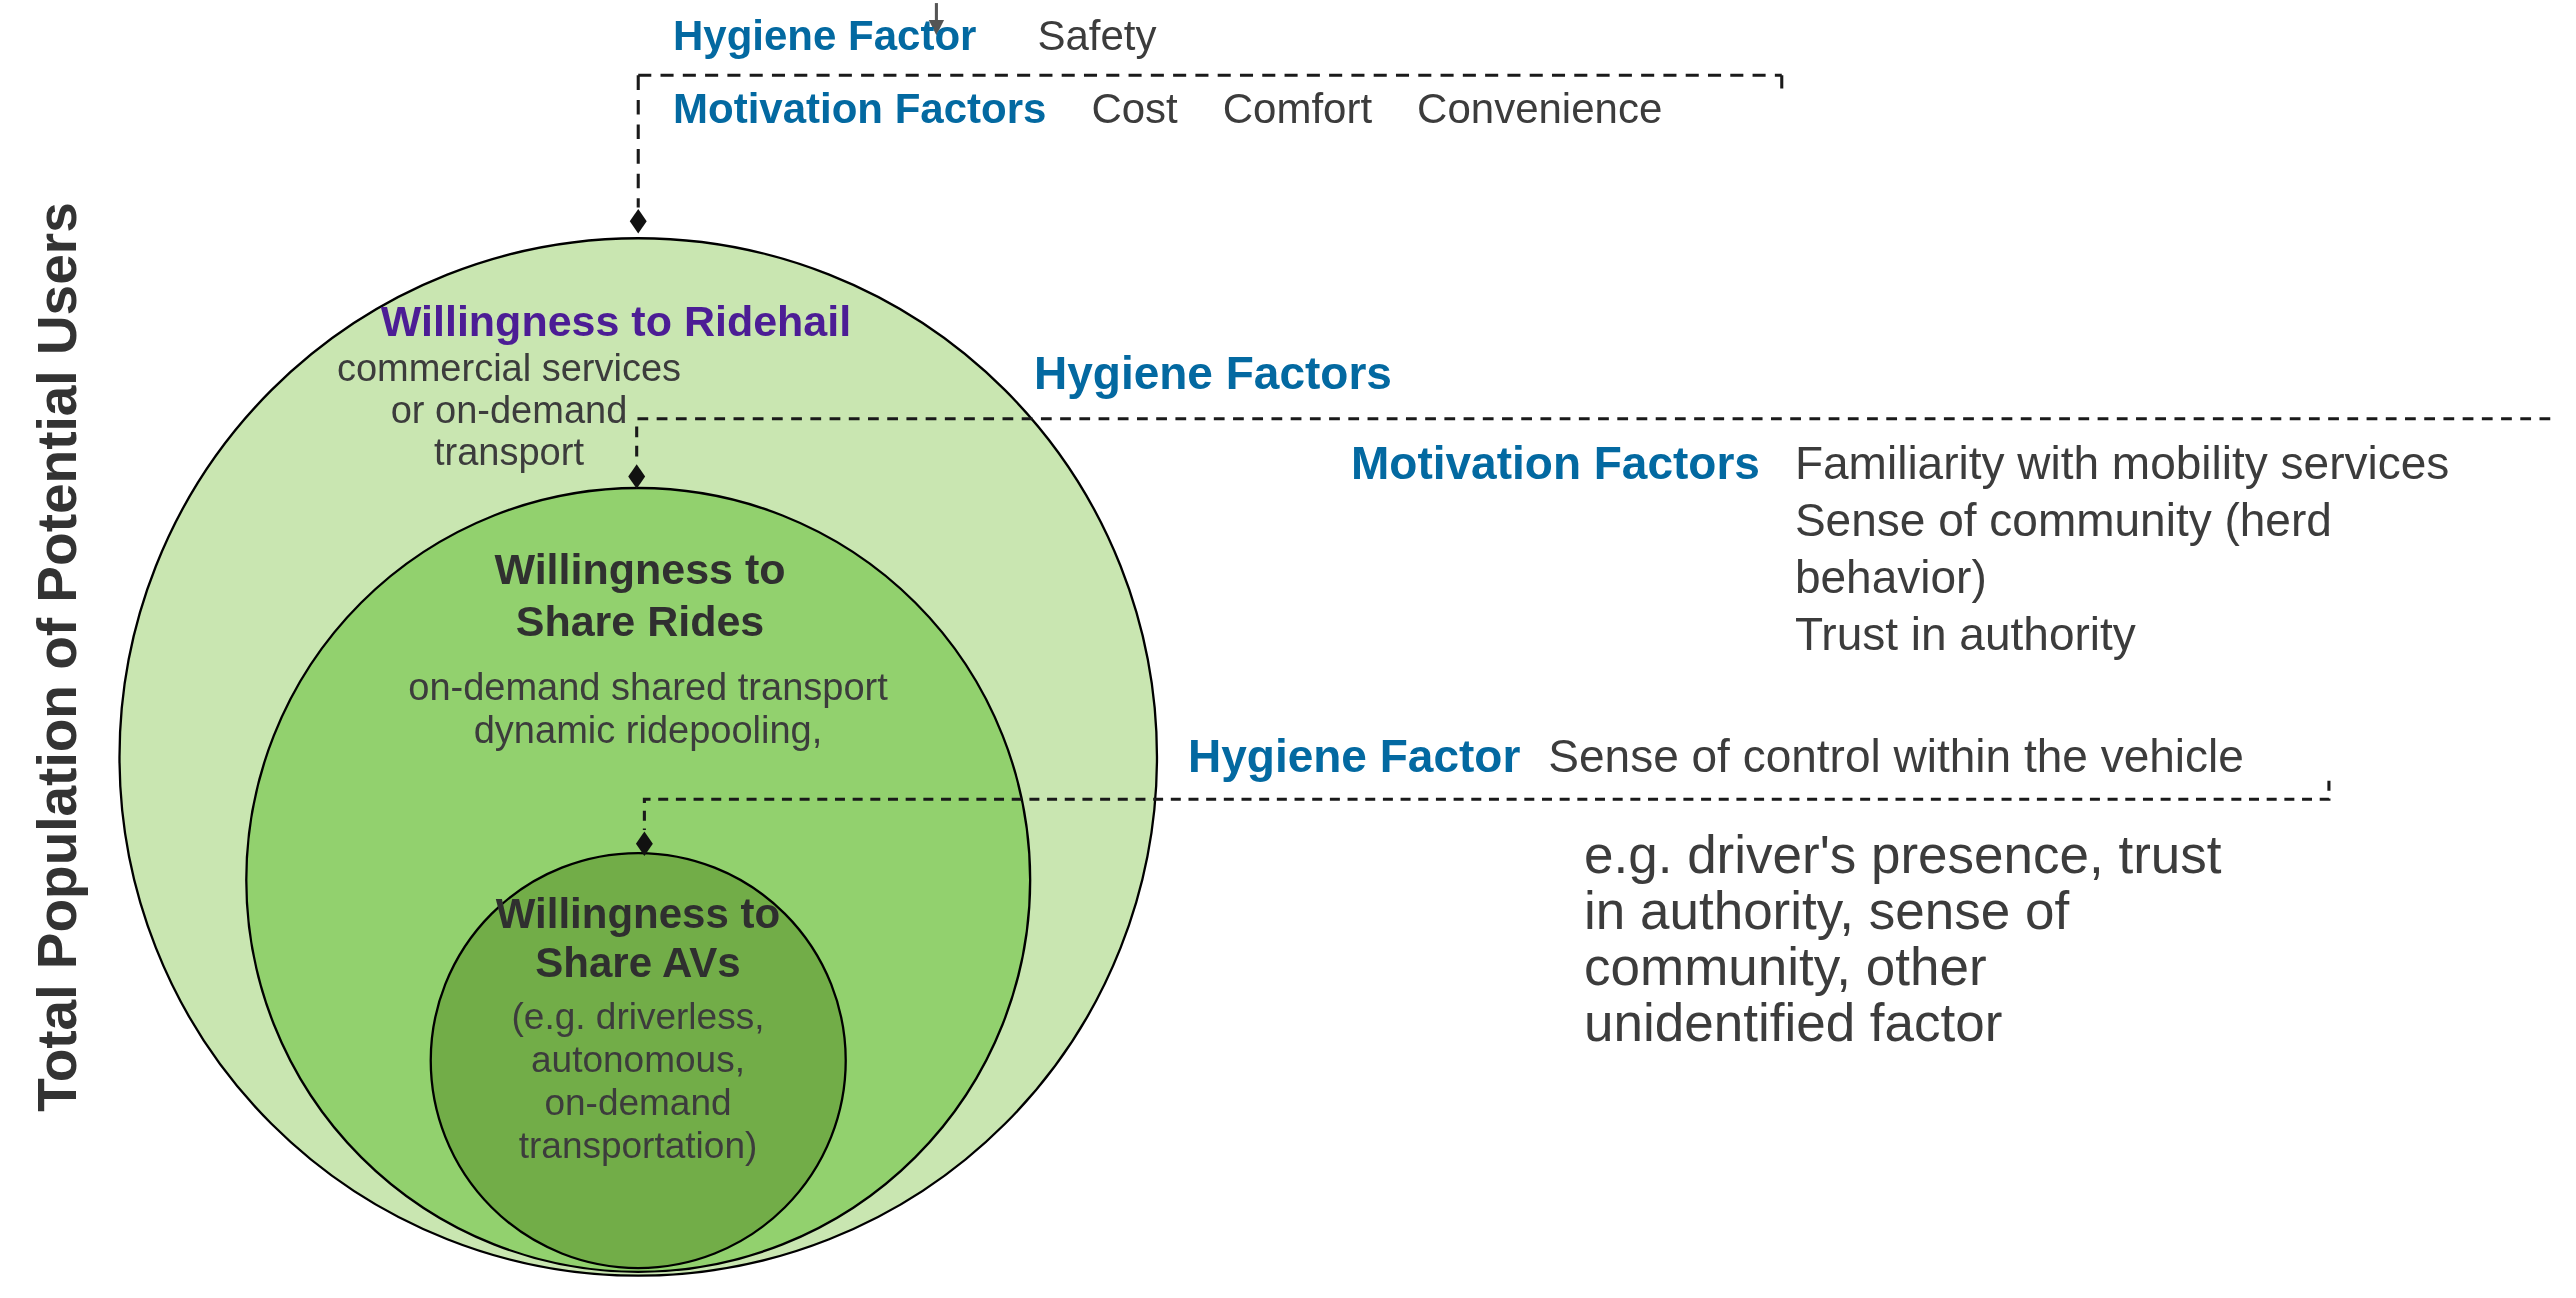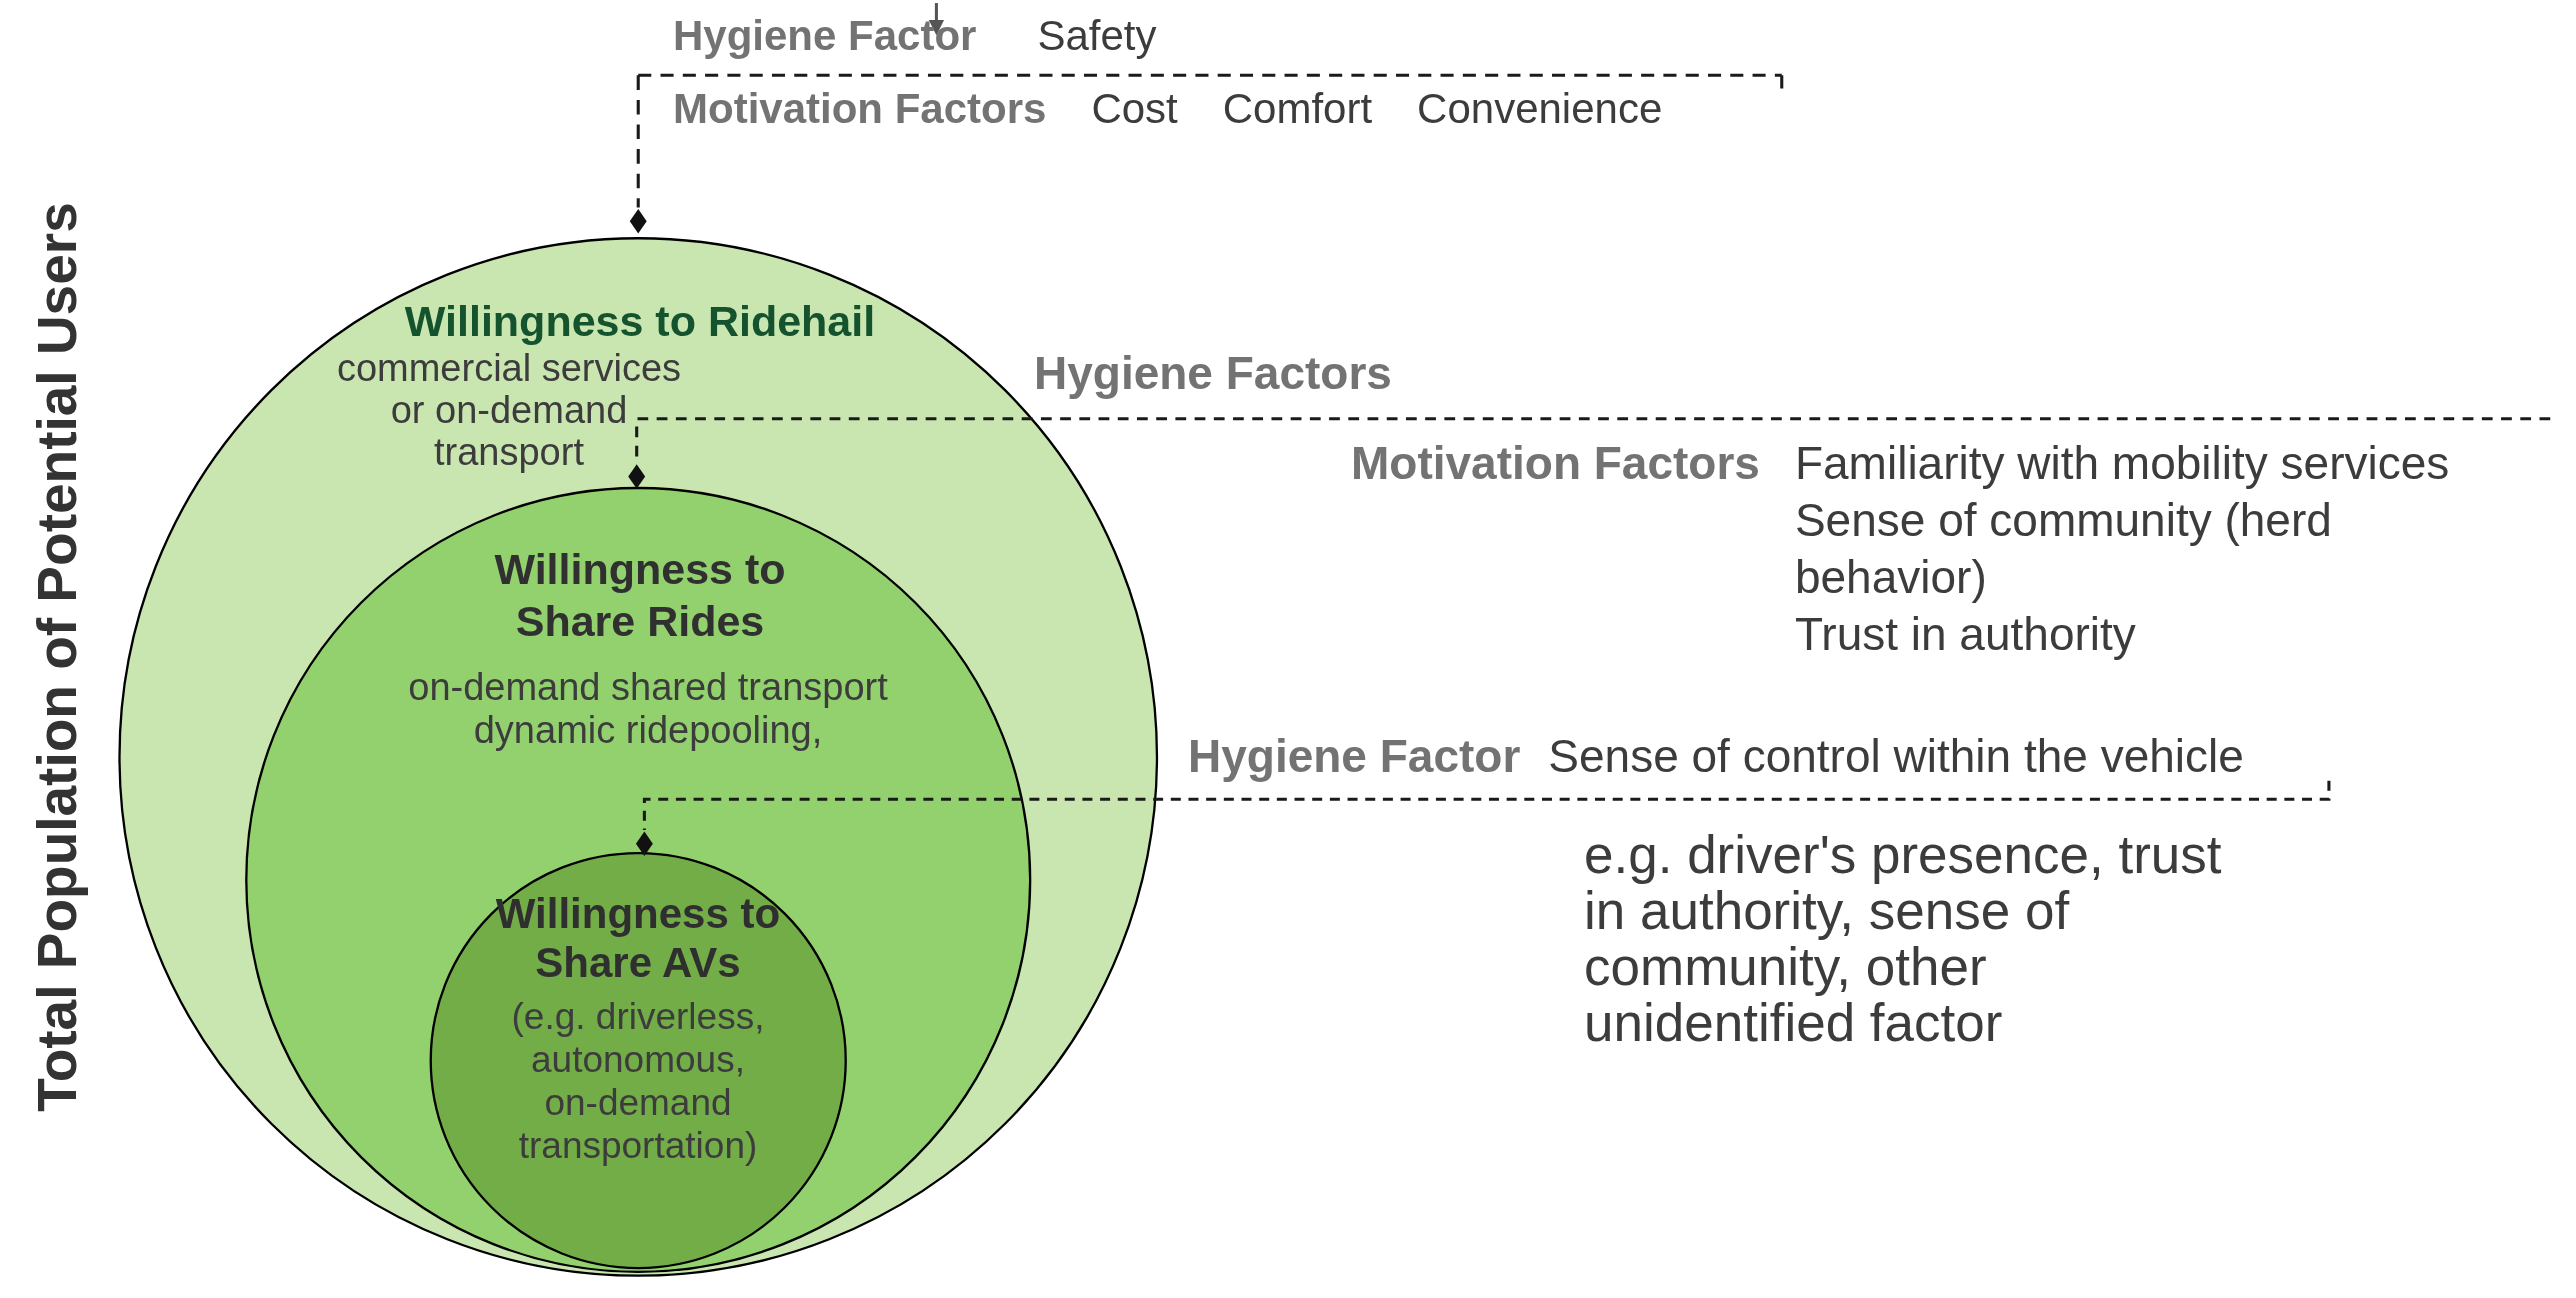--- a/index.html
+++ b/index.html
@@ -1,38 +1,38 @@
 <!DOCTYPE html>
 <html style="font-size:12.3px"><head>
 <meta charset="utf-8">
 <style>
   html,body{margin:0;padding:0;background:#ffffff;}
   .stage{
     position:relative;width:2576px;height:1298px;background:#ffffff;
     font-family:"Liberation Sans",sans-serif;color:#3c3c3c;overflow:hidden;
   }
   .abs{position:absolute;}
-  .b{font-weight:bold;color:#737373;}
+  .b{font-weight:bold;color:#0369a1;}
   svg{position:absolute;left:0;top:0;}
   .nowrap{white-space:nowrap;}
 
   
   .vlabel{
     position:absolute;left:57px;top:657px;
     transform:translate(-50%,-50%) rotate(-90deg);
     font-size:55px;font-weight:bold;color:#333333;white-space:nowrap;
   }
 
   
   .row1{left:673px;top:12.3px;display:flex;gap:61px;font-size:42px;align-items:baseline;}
   .row2{left:673px;top:85px;display:flex;gap:45px;font-size:42px;align-items:baseline;}
 
   
   .ctext{text-align:center;transform:translateX(-50%);}
-  .outer-title{left:640px;top:297px;font-size:43px;font-weight:bold;color:#14532d;white-space:nowrap;}
+  .outer-title{left:616px;top:297px;font-size:43px;font-weight:bold;color:#4c1d95;white-space:nowrap;}
   .outer-sub{left:509px;top:347px;font-size:38px;line-height:42px;}
   .mid-title{left:640px;top:543px;font-size:43px;line-height:52px;font-weight:bold;color:#303030;}
   .mid-sub{left:648px;top:666px;font-size:38px;line-height:43px;}
   .inner-title{left:638px;top:889px;font-size:42px;line-height:49px;font-weight:bold;color:#2f2f2f;}
   .inner-sub{left:638px;top:995px;font-size:37px;line-height:43px;}
 
   
   .ann2{left:1034px;top:346px;display:flex;gap:38px;font-size:46px;align-items:baseline;}
   .ann2m{left:1351px;top:435px;display:flex;gap:35px;font-size:46px;align-items:flex-start;line-height:57px;}
   .ann3{left:1188px;top:729px;display:flex;gap:28px;font-size:46px;align-items:baseline;}

